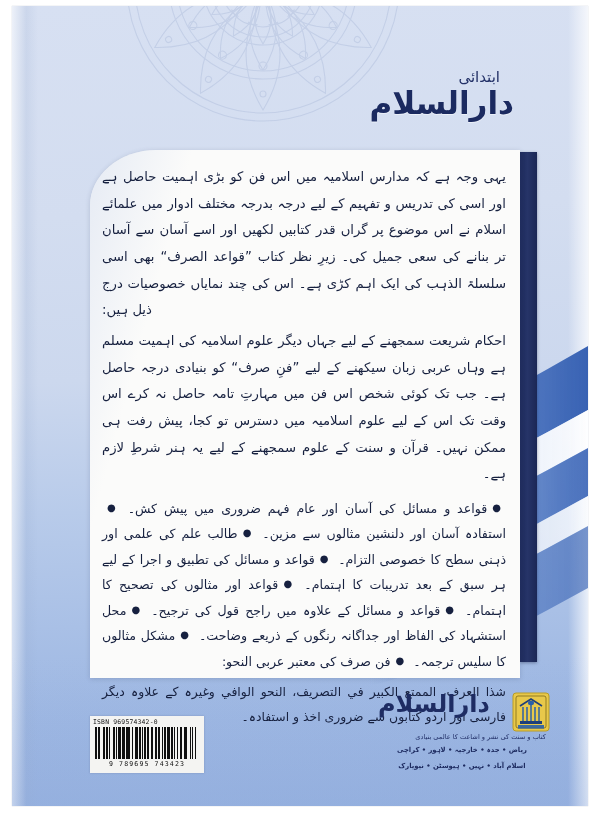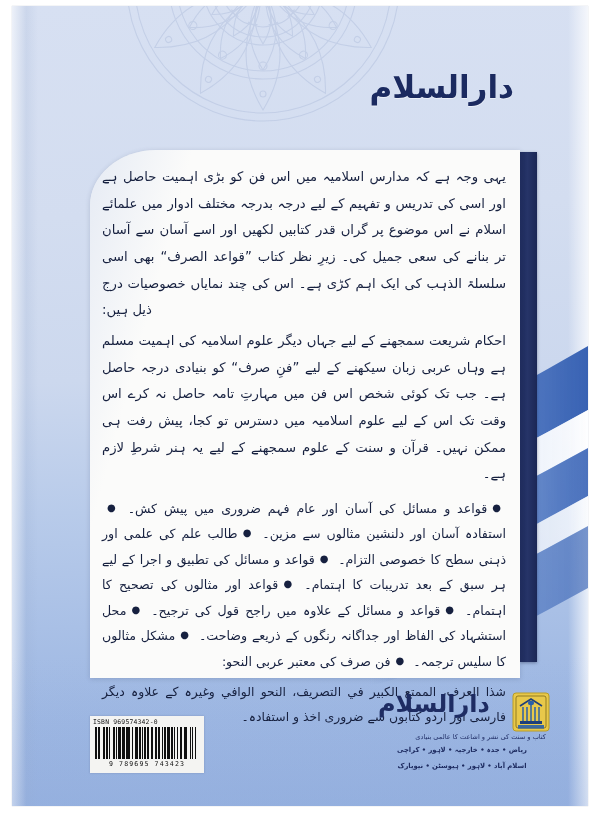--- a/index.html
+++ b/index.html
@@ -351,20 +351,21 @@
       <path d="M0 250 C70 236 140 196 220 150 L220 214 C140 258 70 296 0 312 Z" fill="url(#rg1)"></path>
       <path d="M0 312 C70 296 140 258 220 214 L220 252 C140 296 70 334 0 350 Z" fill="url(#rg2)"></path>
       <path d="M0 350 C70 334 140 296 220 252 L220 300 C140 344 70 382 0 398 Z" fill="url(#rg3)"></path>
       <path d="M0 398 C70 382 140 344 220 300 L220 330 C140 374 70 412 0 428 Z" fill="url(#rg2)" opacity=".8"></path>
       <path d="M0 428 C70 412 140 374 220 330 L220 392 C140 436 70 474 0 490 Z" fill="url(#rg1)" opacity=".65"></path>
     </svg>
 
     <div class="bottom-glow"></div>
 
     <div class="title-block">
+      <div class="title-small">ابتدائی</div>
       <div class="title-main">دارالسلام</div>
     </div>
 
     <div class="navy-bar"></div>
 
     <div class="panel">
       <div class="panel-sheen"></div>
 
       <div class="copy">
 
@@ -400,21 +401,21 @@
           <rect x="4" y="4" width="30" height="32" rx="2" fill="none" stroke="#6d5c12" stroke-width=".7"></rect>
           <path d="M8 14 L19 7 L30 14" fill="none" stroke="#1f3f7a" stroke-width="1.6"></path>
           <path d="M11 15 L11 30 M15 15 L15 30 M19 13 L19 30 M23 15 L23 30 M27 15 L27 30" stroke="#2b5fa8" stroke-width="1.5" fill="none"></path>
           <rect x="8" y="29" width="22" height="3" fill="#1f3f7a"></rect>
           <ellipse cx="19" cy="11" rx="3" ry="2.2" fill="#2b5fa8"></ellipse>
           <rect x="6" y="33" width="26" height="3.6" fill="#2b5fa8" opacity=".9"></rect>
         </svg>
       </div>
       <div class="pub-tag">کتاب و سنت کی نشر و اشاعت کا عالمی بنیادی</div>
       <div class="pub-cities">ریاض • جدہ • خارجیہ • لاہور • کراچی</div>
-      <div class="pub-cities">اسلام آباد • لاہور • ہیوسٹن • نیویارک</div>
+      <div class="pub-cities">اسلام آباد • نہیں • ہیوسٹن • نیویارک</div>
     </div>
 
     <div class="barcode-box">
       <div class="barcode-isbn">ISBN  969574342-0</div>
       <div class="barcode-bars" id="bars">
           <i style="width: 1.99515%;"></i>
           <i style="width: 1.43308%; background: transparent;"></i>
           <i style="width: 1.74207%;"></i>
           <i style="width: 2.6769%; background: transparent;"></i>
           <i style="width: 2.37351%;"></i>

